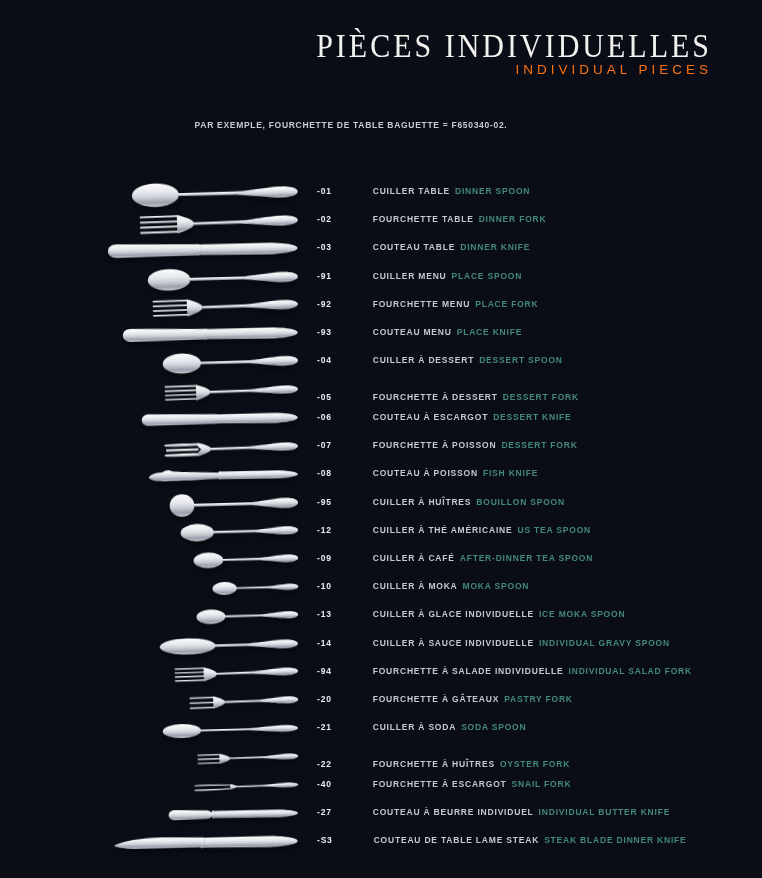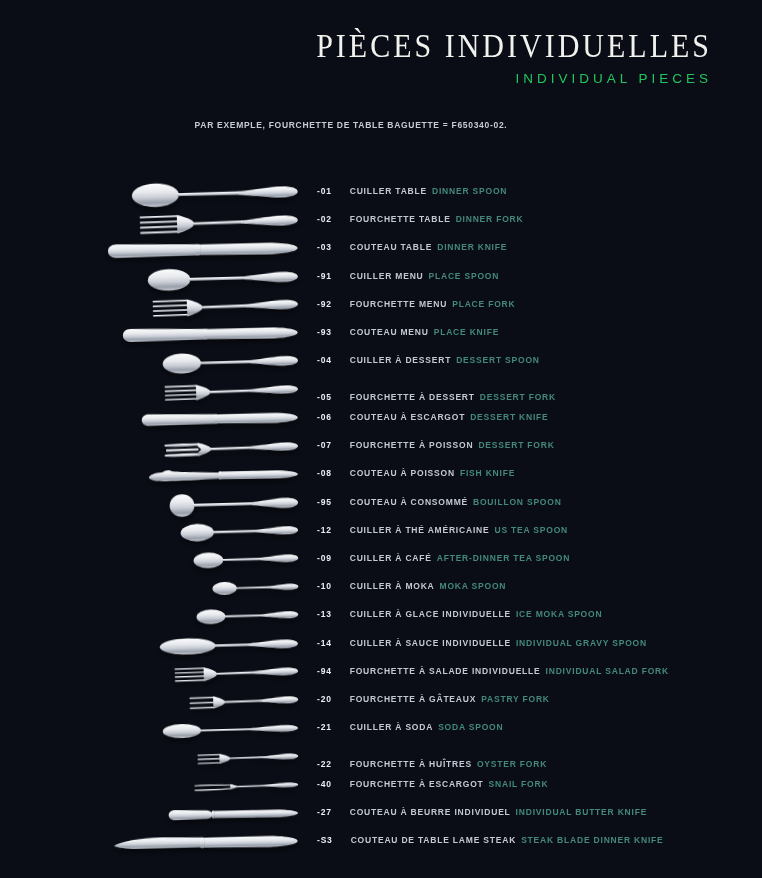--- a/index.html
+++ b/index.html
@@ -10,33 +10,33 @@
   }
   .header{
     position:absolute;left:16px;top:30px;width:696px;text-align:right;
   }
   .title{
     margin:0;color:#f1f2ee;font-family:"Liberation Serif","DejaVu Serif",serif;
     font-weight:400;font-size:30px;letter-spacing:3px;line-height:32px;
     transform:scaleY(1.12);
   }
   .subtitle{
-    margin-top:9px;color:#22c55e;font-size:13.5px;font-weight:400;
+    color:#f97316;font-size:13.5px;font-weight:400;
     letter-spacing:4px;
   }
   .note{
     position:absolute;left:0;top:120px;width:702px;text-align:center;
     color:#c6cbd4;font-size:8.5px;font-weight:700;letter-spacing:0.7px;margin:0;
   }
   #list .item-row{
     position:absolute;left:317px;white-space:nowrap;
     font-size:8.5px;font-weight:700;letter-spacing:0.8px;line-height:11px;
   }
-  .item-row .code{color:#eaeef4;margin-right:18px;}
-  .item-row .fr{color:#c3c9d3;margin-right:5px;}
+  .item-row .code{color:#eaeef4;margin-right:5px;}
+  .item-row .fr{color:#c3c9d3;margin-right:5px;margin-left:36px;}
   .item-row .en{color:#44897b;}
   .plate{
     position:absolute;right:463px;transform-origin:100% 50%;
     filter:drop-shadow(0 3px 3px rgba(0,0,0,0.55));
   }
   .defs-svg{position:absolute;width:0;height:0;}
 </style>
 </head>
 <body>
 
@@ -251,21 +251,21 @@
       <div class="item-row" style="top: 411.84px;">
     <span class="code">-06</span><span class="fr">COUTEAU À ESCARGOT</span><span class="en">DESSERT KNIFE</span>
   </div>
       <div class="item-row" style="top: 440.07px;">
     <span class="code">-07</span><span class="fr">FOURCHETTE À POISSON</span><span class="en">DESSERT FORK</span>
   </div>
       <div class="item-row" style="top: 468.3px;">
     <span class="code">-08</span><span class="fr">COUTEAU À POISSON</span><span class="en">FISH KNIFE</span>
   </div>
       <div class="item-row" style="top: 496.53px;">
-    <span class="code">-95</span><span class="fr">COUTEAU À CONSOMMÉ</span><span class="en">BOUILLON SPOON</span>
+    <span class="code">-95</span><span class="fr">CUILLER À HUÎTRES</span><span class="en">BOUILLON SPOON</span>
   </div>
       <div class="item-row" style="top: 524.76px;">
     <span class="code">-12</span><span class="fr">CUILLER À THÉ AMÉRICAINE</span><span class="en">US TEA SPOON</span>
   </div>
       <div class="item-row" style="top: 552.99px;">
     <span class="code">-09</span><span class="fr">CUILLER À CAFÉ</span><span class="en">AFTER-DINNER TEA SPOON</span>
   </div>
       <div class="item-row" style="top: 581.22px;">
     <span class="code">-10</span><span class="fr">CUILLER À MOKA</span><span class="en">MOKA SPOON</span>
   </div>

